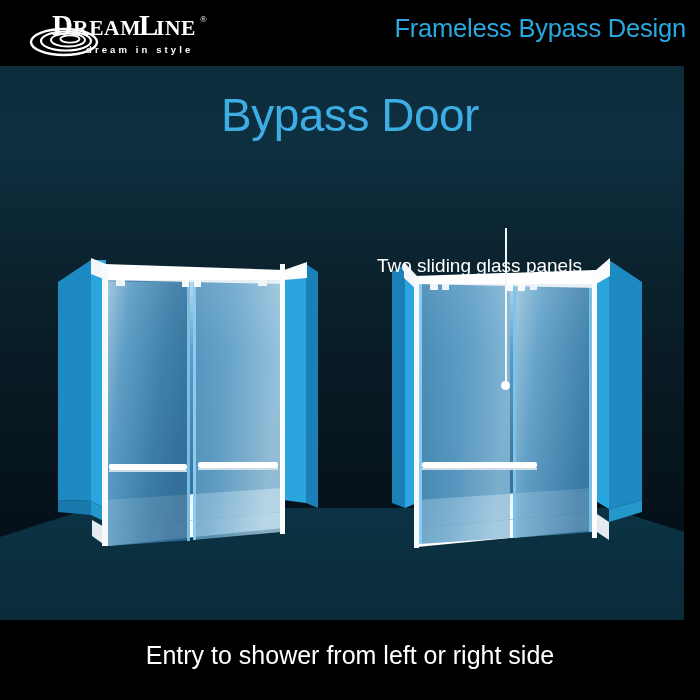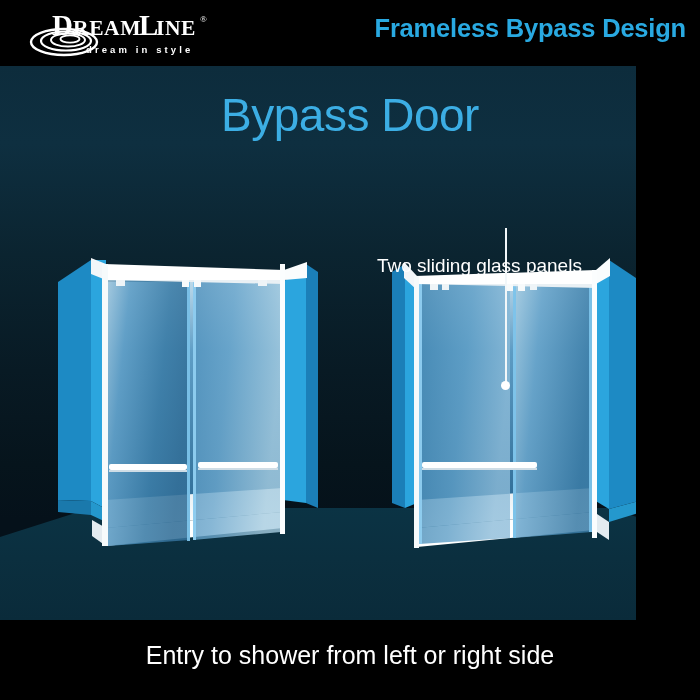--- a/index.html
+++ b/index.html
@@ -32,31 +32,31 @@
     left: 26px; top: 9px;
     width: 215px; height: 50px;
   }
   .logo-svg { display: block; }
 
   .header-title {
     position: absolute;
     right: 14px;
     top: 14px;
     font-size: 25.5px;
-    font-weight: bold;
+    font-weight: normal;
     color: #29a9e1;
     letter-spacing: -0.2px;
     white-space: nowrap;
   }
 
   
   .scene {
     position: absolute;
     left: 0; top: 66px;
-    width: 636px;
+    width: 684px;
     height: 554px;
     overflow: hidden;
     background: linear-gradient(180deg,
                 #0d2c3c 0%,
                 #0e2f40 14%,
                 #0b2430 34%,
                 #081a24 55%,
                 #06141c 72%,
                 #05111a 82%);
   }

